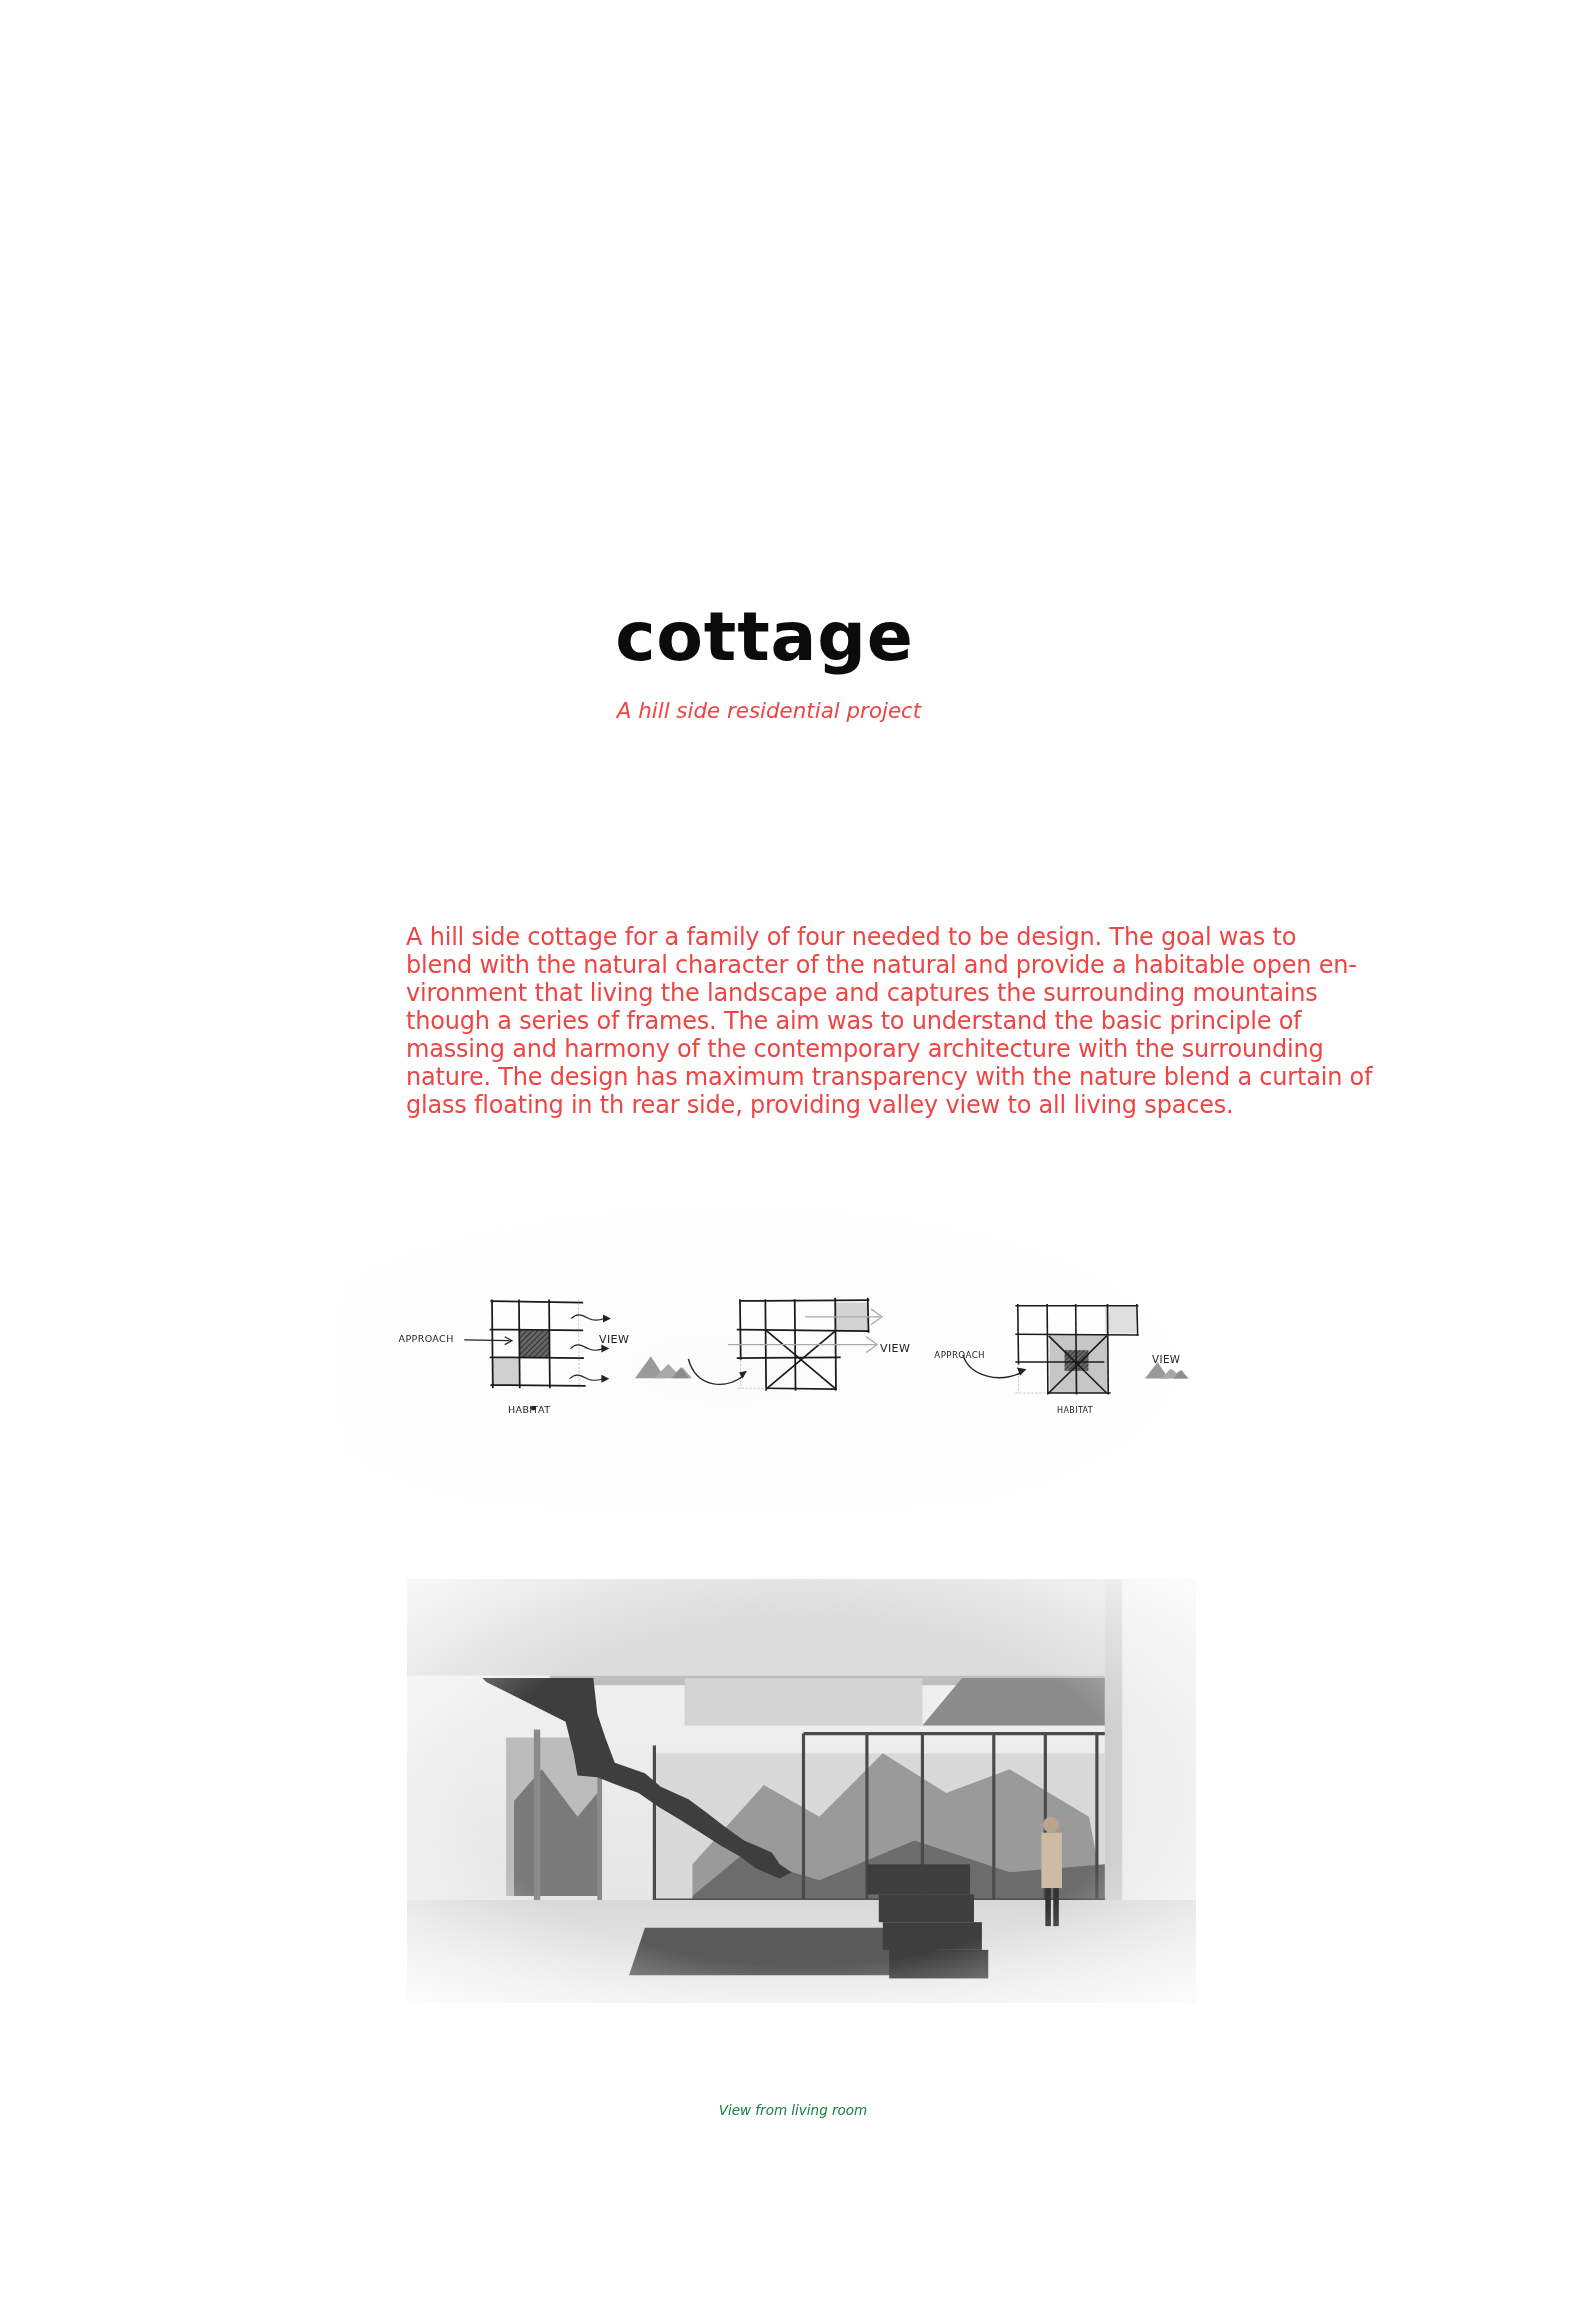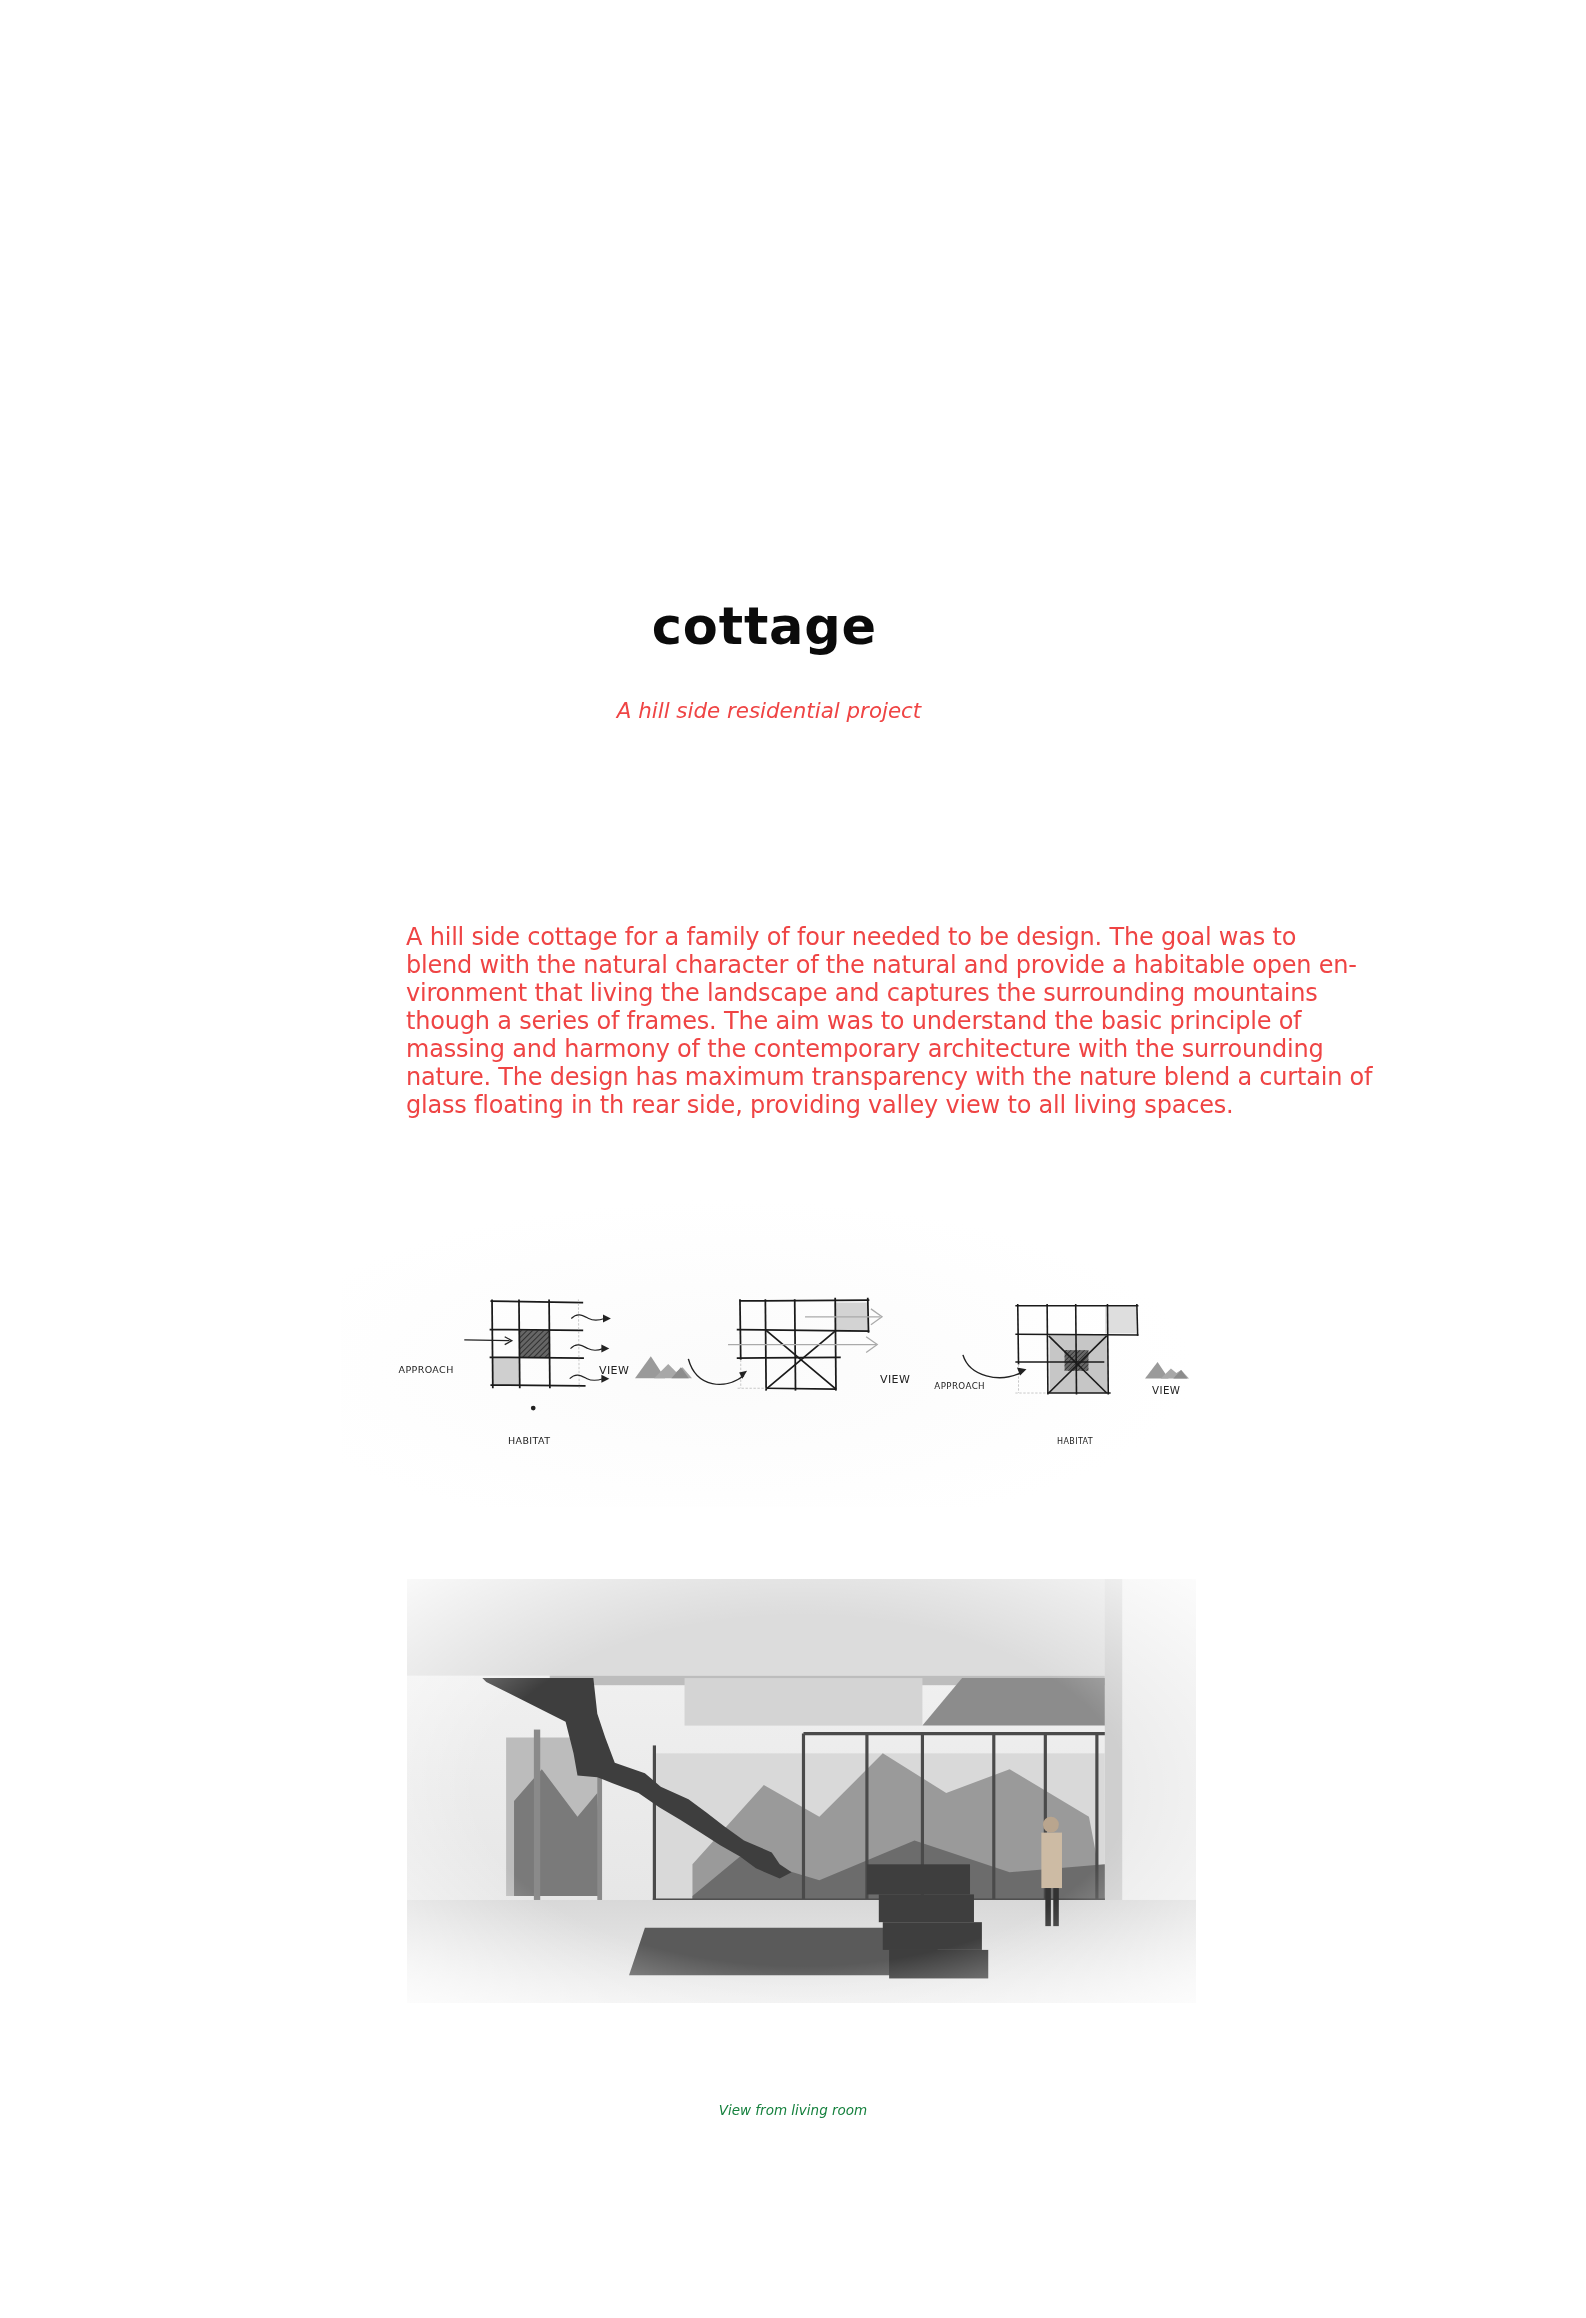--- a/index.html
+++ b/index.html
@@ -1,26 +1,26 @@
 <!DOCTYPE html>
 <html style="font-size:12.7px"><head>
 <meta charset="utf-8">
 <style>
   html, body { margin:0; padding:0; background:#ffffff; }
   body { width:1586px; height:2319px; position:relative; overflow:hidden; font-family:"DejaVu Sans", sans-serif; color:#111; }
   .abs { position:absolute; }
-  .title { left:0; width:1586px; top:597px; text-align:center; font-family:"DejaVu Sans", sans-serif; font-weight:bold; font-size:51px; letter-spacing:0.8px; color:#0b0b0b; padding-left:-32px; }
+  .title { left:0; width:1586px; top:597px; text-align:center; font-family:"DejaVu Sans", sans-serif; font-weight:bold; font-size:68px; letter-spacing:0.8px; color:#0b0b0b; padding-left:-32px; }
   .title span { position:relative; left:-28.6px; }
   .subtitle { left:0; width:1586px; top:698px; text-align:center; font-family:"DejaVu Sans", sans-serif; font-style:italic; font-size:21.4px; color:#ef4444; }
   .subtitle span { position:relative; left:-24px; }
   .para { left:406px; top:923px; width:782px; font-family:"DejaVu Sans", sans-serif; font-size:24px; line-height:28px; color:#ef4444; text-align:justify; font-weight:400; letter-spacing:-0.2px; }
   .para .line { display:block; text-align:justify; text-align-last:justify; white-space:nowrap; height:28px; overflow:visible; }
   .para .line.last { text-align-last:left; }
   .diagram-bg { left:341px; top:1198px; width:857px; height:309px; background:radial-gradient(ellipse at 45% 55%, #fbfbfb 0%, #ffffff 70%); }
-  .sketch-label { font-family:"DejaVu Sans", sans-serif; font-size:9.5px; color:#222; letter-spacing:0.4px;margin-top:31px; }
+  .sketch-label { font-family:"DejaVu Sans", sans-serif; font-size:9.5px; color:#222; letter-spacing:0.4px; }
   .render { left:407px; top:1579px; width:789px; height:424px; overflow:hidden; background:#e6e6e6; }
   .caption { left:0; width:1586px; top:2102px; text-align:center; font-family:"DejaVu Sans", sans-serif; font-style:italic; font-size:13.5px; color:#15803d; }
 </style>
 </head>
 <body>
 
 <div class="abs title"><span>cottage</span></div>
 <div class="abs subtitle"><span>A hill side residential project</span></div>
 
 <div class="abs para">

